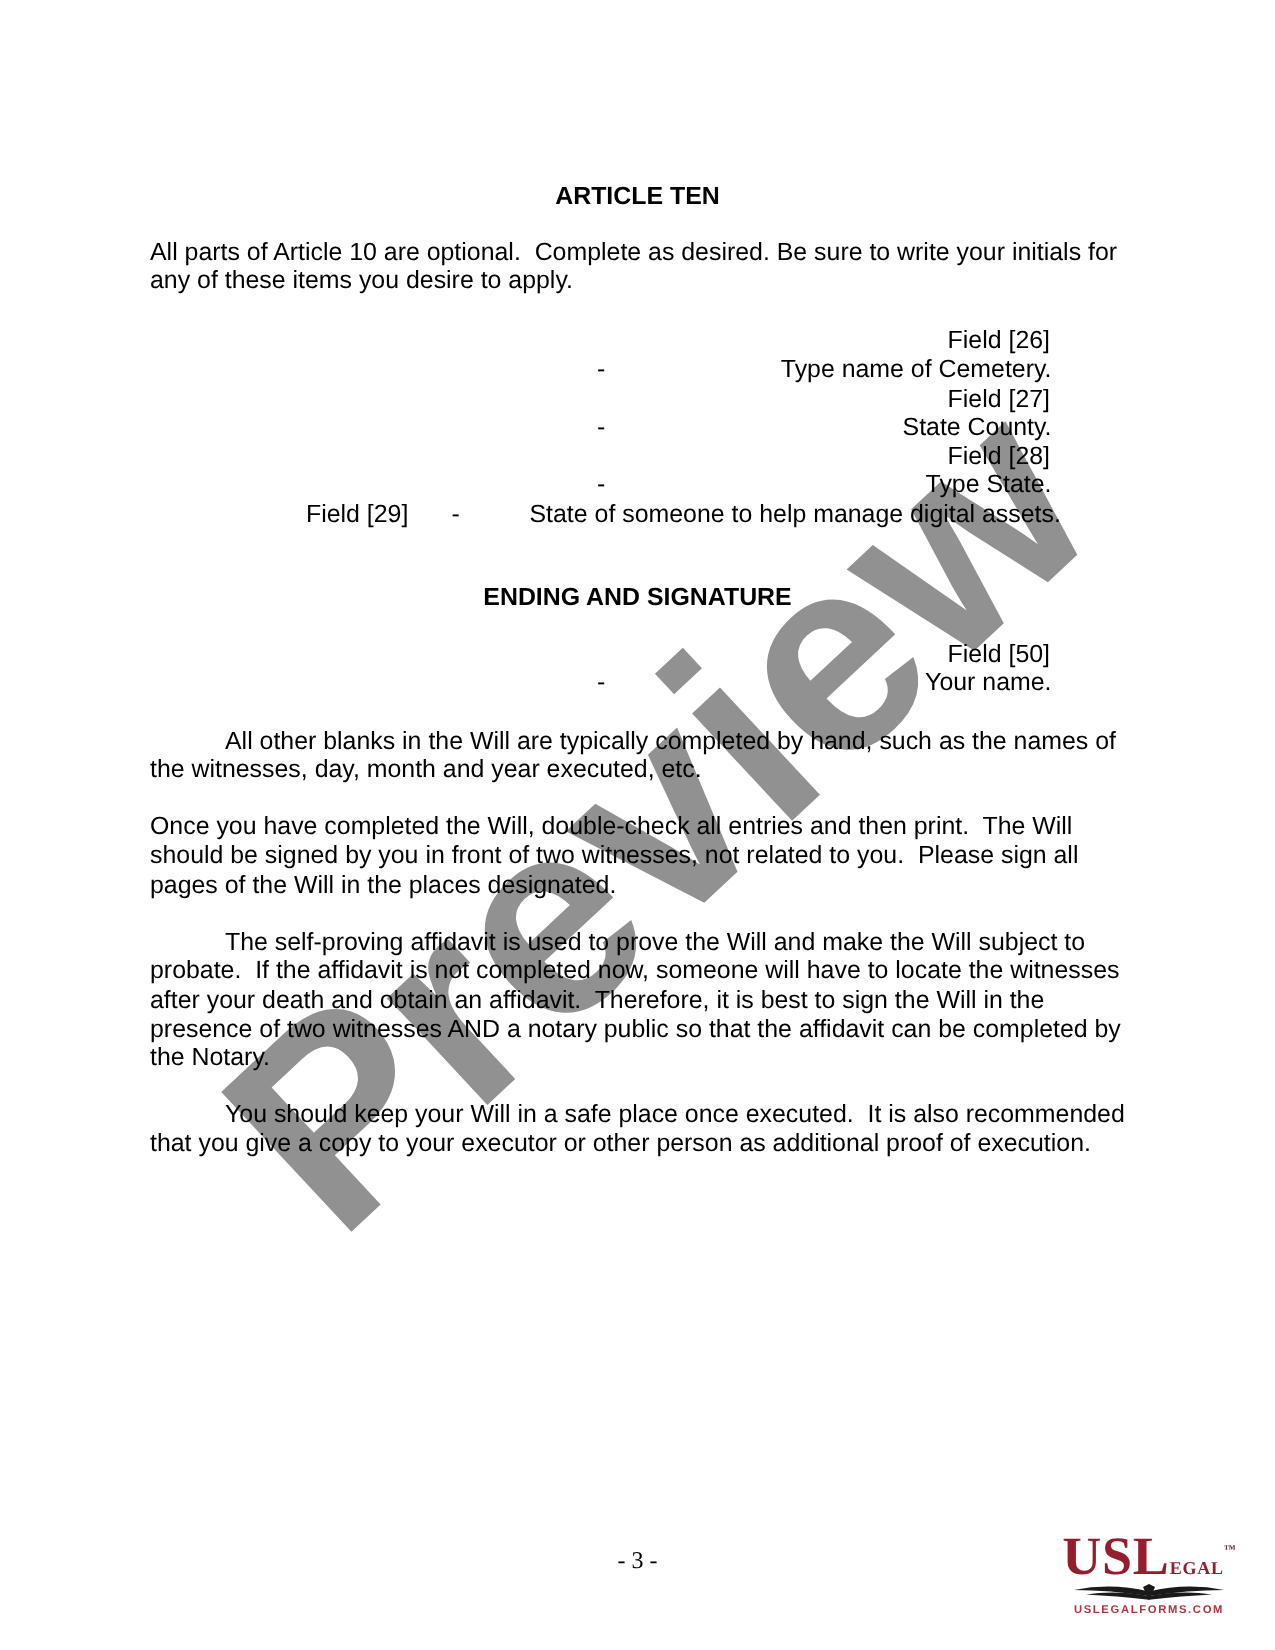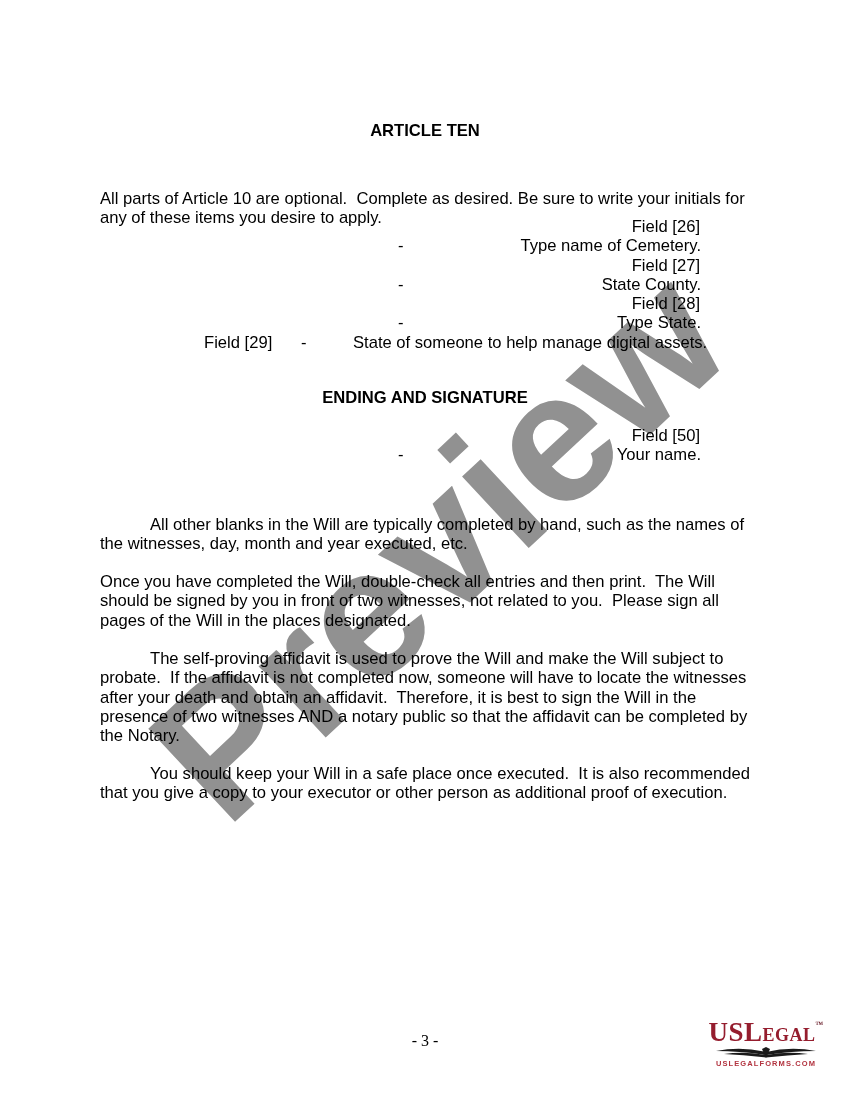--- a/index.html
+++ b/index.html
@@ -45,21 +45,20 @@
     width: 650px;
     text-align: center;
     font-weight: 700;
     white-space: pre-wrap;
   }
   .para {
     position: absolute;
     left: 100px;
     width: 651px;
     white-space: pre-wrap;
-    margin-top: 31px;
   }
   .para.indent { text-indent: 50px; }
   .block {
     position: absolute;
     left: 100px;
     width: 650px;
   }
   .frow {
     position: relative;
     height: 19.3px;
@@ -101,22 +100,22 @@
     text-align: center;
     line-height: 1;
   }
   .logo-text {
     font-family: "Liberation Serif", serif;
     font-weight: 700;
     color: #951d2e;
     white-space: nowrap;
     letter-spacing: 0.5px;
   }
-  .logo-text .big   { font-size: 27px; }
-  .logo-text .smallcaps { font-size: 18px; }
+  .logo-text .big   { font-size: 36px; }
+  .logo-text .smallcaps { font-size: 12px; }
   .logo-text .tm {
     font-size: 8px;
     color: #6e2430;
     vertical-align: 14px;
     letter-spacing: 0;
   }
   .eagle {
     display: block;
     margin: 1px auto 0 auto;
   }

